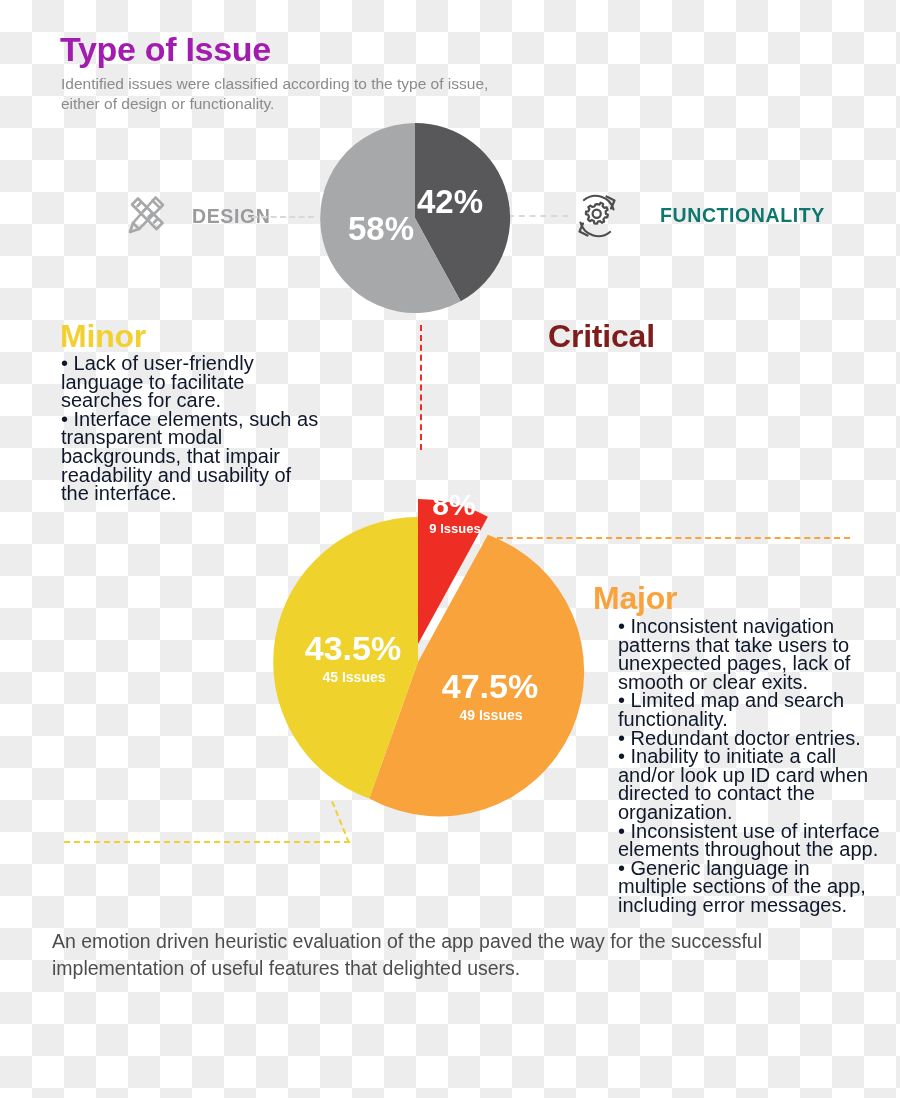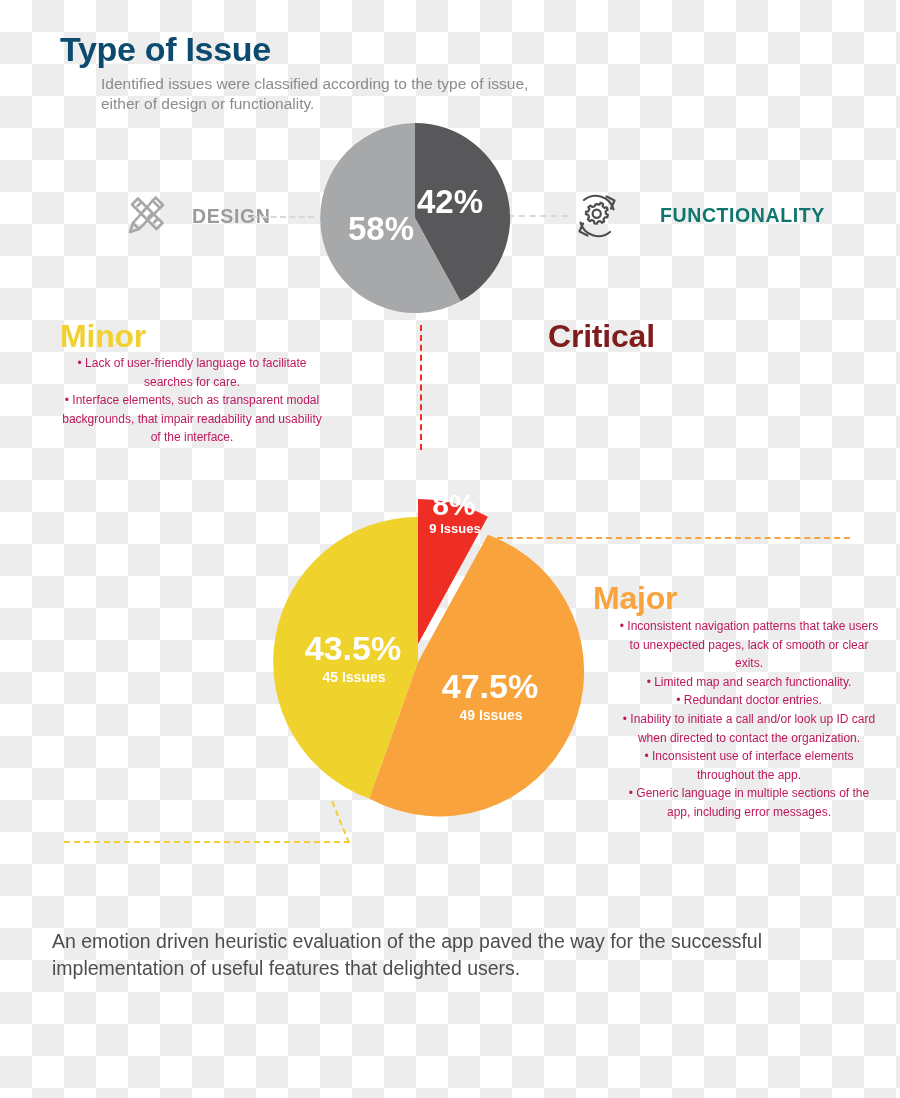--- a/index.html
+++ b/index.html
@@ -28,32 +28,31 @@
     height: 1098px;
   }
 
   
   #page-title {
     position: absolute;
     left: 60px;
     top: 30px;
     font-size: 34px;
     font-weight: bold;
-    color: #0c4a6e;
+    color: #a21caf;
     letter-spacing: -0.3px;
   }
   #page-subtitle {
     position: absolute;
     left: 61px;
     top: 74px;
     width: 470px;
     font-size: 15.5px;
     line-height: 20px;
     color: #8b8b8e;
-    margin-left: 40px;
   }
 
   
   .legend-label {
     position: absolute;
     font-size: 19.5px;
     font-weight: bold;
     letter-spacing: 0.6px;
   }
   #design-label  { left: 192px; top: 205px; color: #9b9b9e; }
@@ -91,24 +90,23 @@
 
   
   .cat-heading {
     position: absolute;
     font-size: 32px;
     font-weight: bold;
     letter-spacing: -0.2px;
   }
   .cat-body {
     position: absolute;
-    font-size: 12px;
+    font-size: 20px;
     line-height: 18.6px;
-    color: #be185d;
-    text-align: center;
+    color: #0f172a;
   }
   .cat-body p { margin: 0; }
 
   #minor-heading { left: 60px; top: 318px; color: #f2d02f; }
   #minor-body    { left: 61px; top: 354px; width: 262px; }
 
   #critical-heading { left: 548px; top: 318px; color: #7f1d1d; }
   #critical-body    { left: 537px; top: 354px; width: 300px; }
 
   #major-heading { left: 593px; top: 580px; color: #f8a33c; }

